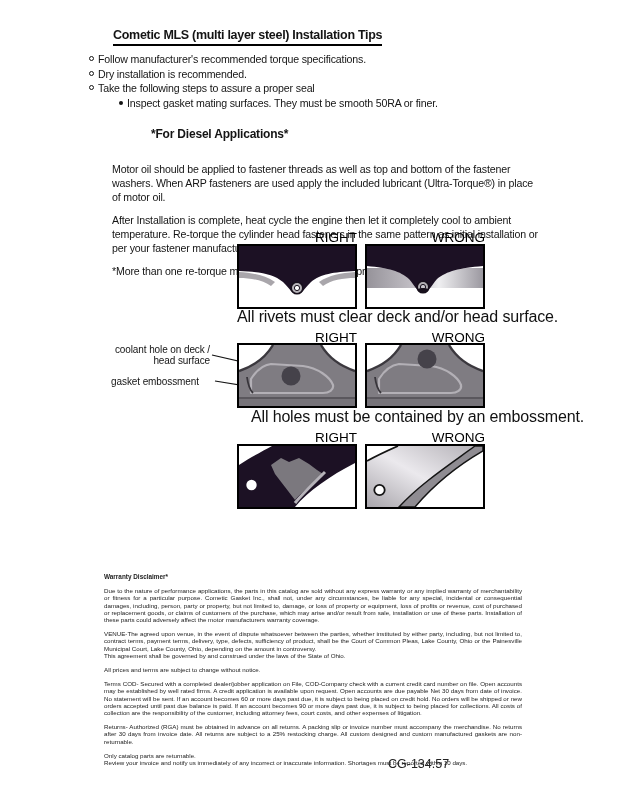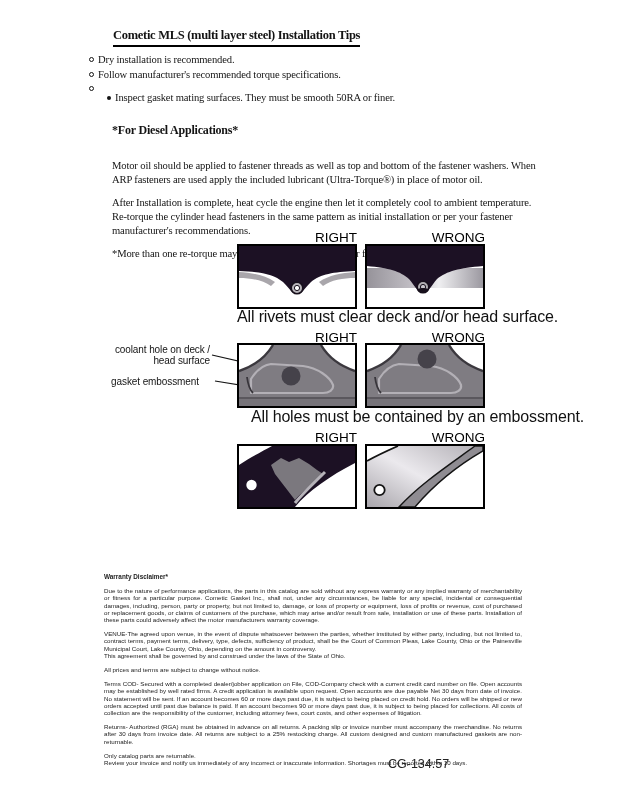--- a/index.html
+++ b/index.html
@@ -2,39 +2,39 @@
 <html><head>
 <meta charset="utf-8">
 <style>
   * { margin:0; padding:0; box-sizing:border-box; }
   html,body { background:#ffffff; }
   .page {
     position:relative; width:618px; height:800px; background:#fff;
     font-family:"Liberation Sans","DejaVu Sans",sans-serif; color:#141414; overflow:hidden;
   }
   
-  .top-text { position:absolute; left:89px; top:25px; width:475px;font-family:Liberation Serif, serif; }
+  .top-text { position:absolute; left:89px; top:25px; width:475px; }
   .doc-title {
     margin-left:24px; display:inline-block;
     font-size:12.5px; font-weight:bold; letter-spacing:-0.3px;
     border-bottom:2px solid #000; padding-bottom:2px;
   }
   .bullets { margin-top:6px; font-size:10.6px; letter-spacing:-0.15px; }
   .b-row { display:flex; align-items:flex-start; line-height:14.5px; }
-  .b-row.sub { margin-left:18px;text-align:right; }
+  .b-row.sub { margin-left:30px;text-align:right; }
   .mark-open {
     flex:0 0 auto; width:5px; height:5px; border:1px solid #141414; border-radius:50%;
     margin:4px 4px 0 0; background:#fff;
   }
   .mark-fill {
     flex:0 0 auto; width:4px; height:4px; border-radius:50%;
     margin:5px 4px 0 0; background:#141414;
   }
   .diesel { margin-left:23px; margin-top:17px; width:430px; }
-  .diesel h2 { font-size:12px; font-weight:bold; letter-spacing:-0.2px; }
+  .diesel h2 { font-size:12px; font-weight:bold; letter-spacing:-0.2px;margin-left:39px; }
   .diesel p { font-size:10.6px; line-height:14px; letter-spacing:-0.15px; margin-top:21px; }
   .diesel p + p { margin-top:9px; }
   
   .figures { position:absolute; inset:0; }
   .fig-label { position:absolute; width:120px; text-align:right; font-size:13.5px; color:#000000; }
   .panel { position:absolute; width:120px; height:65px; border:2px solid #000; background:#fff; }
   .panel svg { display:block; width:116px; height:61px; }
   .fig-caption { position:absolute; font-size:16px; letter-spacing:-0.15px; line-height:12px; color:#111; }
   .callout { position:absolute; width:110px; text-align:right; font-size:10px; letter-spacing:-0.1px; line-height:11px; }
   .leader-svg { position:absolute; overflow:visible; }
@@ -50,28 +50,29 @@
 <body>
 
 <div class="page">
 
   <div class="top-text">
     <span class="doc-title">Cometic MLS (multi layer steel) Installation Tips</span>
 
     <div class="bullets">
       <div class="b-row">
         <span class="mark-open"></span>
-        <span>Dry installation is recommended.</span>
+        <span>Follow manufacturer's recommended torque specifications.</span>
       </div>
       <div class="b-row">
         <span class="mark-open"></span>
-        <span>Follow manufacturer's recommended torque specifications.</span>
+        <span>Dry installation is recommended.</span>
       </div>
       <div class="b-row">
         <span class="mark-open"></span>
+        <span>Take the following steps to assure a proper seal</span>
       </div>
       <div class="b-row sub">
         <span class="mark-fill"></span>
         <span>Inspect gasket mating surfaces.  They must be smooth 50RA or finer.</span>
       </div>
     </div>
 
     <div class="diesel">
       <h2>*For Diesel Applications*</h2>
       <p>Motor oil should be applied to fastener threads as well as top and bottom of the fastener washers. When ARP fasteners are used apply the included lubricant (Ultra-Torque®) in place of motor oil.</p>

